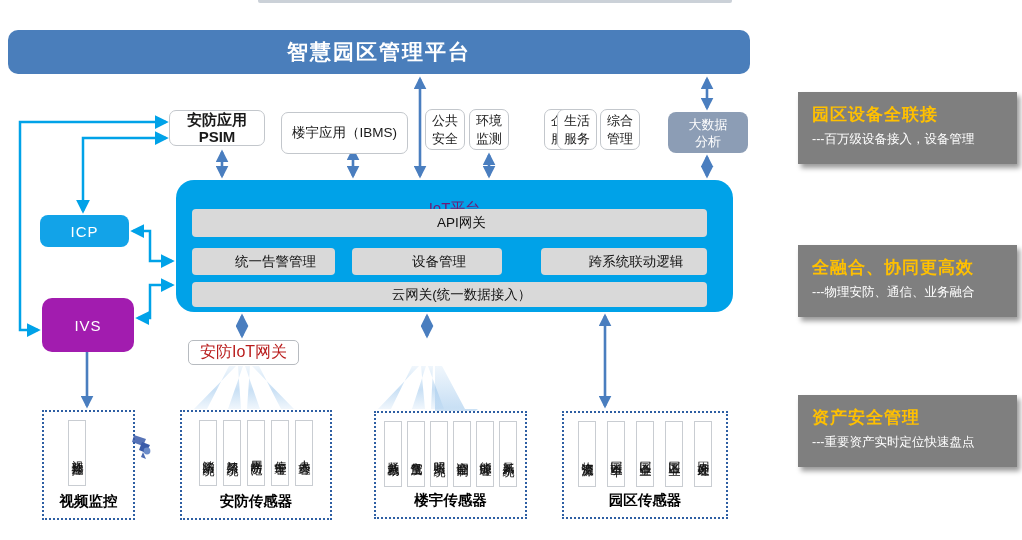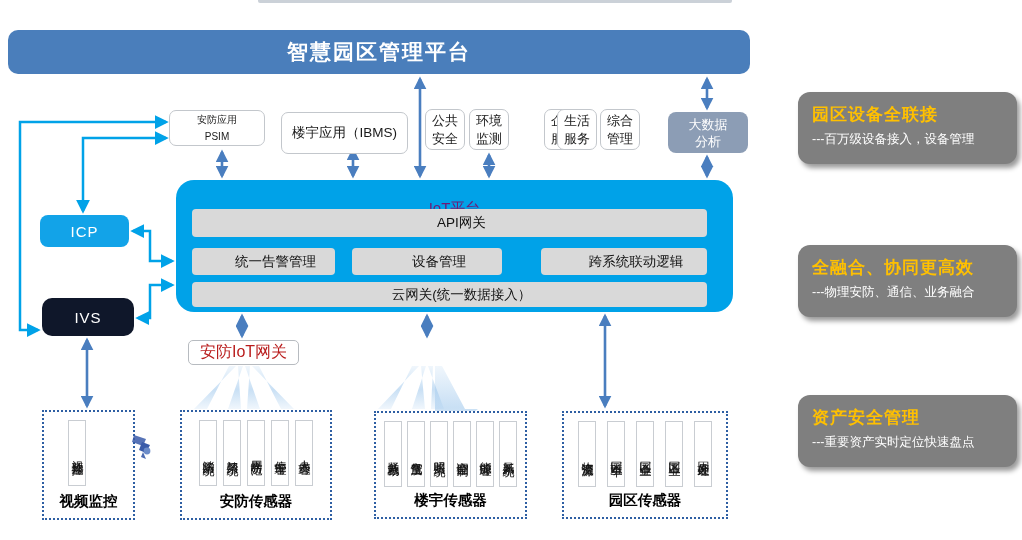--- a/index.html
+++ b/index.html
@@ -9,29 +9,29 @@
   #arrows { position:absolute; left:0; top:0; pointer-events:none; }
 
   .abs { position:absolute; }
   .center { display:flex; align-items:center; justify-content:center; text-align:center; }
   .pre { white-space:pre-line; }
 
   .banner { left:8px; top:30px; width:742px; height:44px; background:#4A7EBB; border-radius:10px;
             color:#fff; font-size:21px; font-weight:bold; letter-spacing:2px; }
 
   .wbox { background:#fff; border:1.5px solid #C3C7CC; border-radius:7px; color:#1a1a1a; }
-  .psim { left:169px; top:110px; width:96px; height:36px; font-size:10px; line-height:17px; }
+  .psim { left:169px; top:110px; width:96px; height:36px; font-size:15px; line-height:17px;font-weight:bold; }
   .ibms { left:281px; top:112px; width:127px; height:42px; font-size:13.5px; }
   .svc  { top:109px; width:40px; height:41px; font-size:13px; line-height:17.5px; }
   .bigdata { left:668px; top:112px; width:80px; height:41px; background:#8C9DB5; border-radius:8px;
              color:#fff; font-size:13px; line-height:17px; }
 
   .icp { left:40px; top:215px; width:89px; height:32px; background:#12A3E8; border-radius:8px;
          color:#fff; font-size:15px; letter-spacing:1px; }
-  .ivs { left:42px; top:298px; width:92px; height:38px; background:#0f172a; border-radius:10px;
+  .ivs { left:42px; top:298px; width:92px; height:54px; background:#a21caf; border-radius:10px;
          color:#fff; font-size:15px; letter-spacing:1px; }
 
   .platform { left:176px; top:180px; width:557px; height:132px; background:#00A2E8; border-radius:18px; }
   .platform-title { left:0; top:5px; width:100%; height:22px; color:#701a75; font-size:15px;margin-top:12px; }
   .gbar { position:absolute; background:#D9D9D9; border-radius:4px; color:#111; display:flex;
           align-items:center; justify-content:center; font-size:13.5px;padding-left:24px; }
   .api   { left:16px; top:29px; width:515px; height:28px; }
   .mod1  { left:16px;  top:68px; width:143px; height:27px; }
   .mod2  { left:176px; top:68px; width:150px; height:27px; }
   .mod3  { left:365px; top:68px; width:166px; height:27px; }
@@ -46,21 +46,21 @@
   .grp-sec   { left:180px; top:410px; width:152px; height:110px; }
   .grp-bld   { left:374px; top:411px; width:153px; height:108px; }
   .grp-park  { left:562px; top:411px; width:166px; height:108px; }
   .cols { position:absolute; left:0; top:8px; width:100%; display:flex; justify-content:center; }
   .vcol { writing-mode:vertical-rl; text-orientation:upright; background:#fff;
           border:1px solid #C9CDD2; width:18px; height:66px; font-size:12px;
           letter-spacing:1px; color:#111; display:inline-flex; align-items:center; justify-content:center; }
   .grp-label { position:absolute; left:0; bottom:7px; width:100%; text-align:center;
                font-size:14.5px; font-weight:bold; color:#000; }
 
-  .panel { left:798px; width:219px; height:72px; background:#7F7F7F; border-radius:12px;
+  .panel { left:798px; width:219px; height:72px; background:#7F7F7F; border-radius:0;
            box-shadow:3px 4px 5px rgba(0,0,0,0.40); padding:11px 12px 0 14px; }
   .panel-title { color:#FFC000; font-size:17px; font-weight:bold; letter-spacing:1px; }
   .panel-desc  { color:#fff; font-size:12.5px; margin-top:5px; }
 
   .sliver { left:258px; top:0; width:474px; height:3px; background:#CBD1D8; border-radius:0 0 2px 2px; }
   .cam { position:absolute; left:86px; top:20px; }
 </style>
 </head>
 <body>
 

